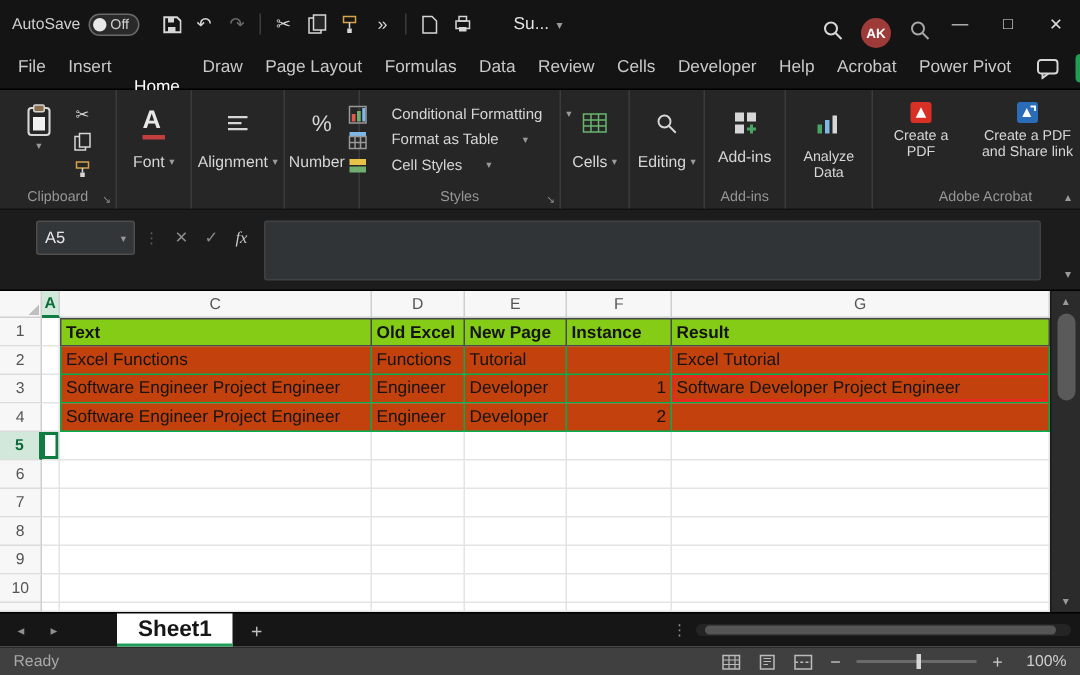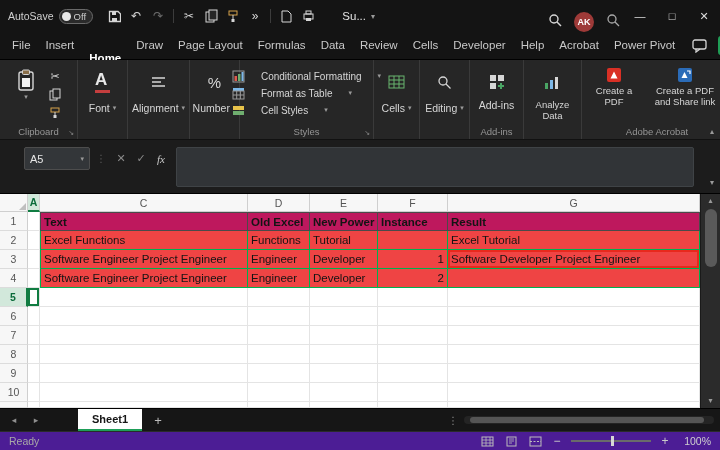--- a/index.html
+++ b/index.html
@@ -21,21 +21,21 @@
   .tb-sep { width:1px; height:14px; background:#3c3c3c; margin:0 4px; }
   .doc-title { position:absolute; left:50%; transform:translateX(-54%); display:flex; align-items:center; gap:5px; font-size:11.5px; color:#e3e3e3; cursor:pointer; }
   .doc-title .chev { font-size:8px; color:#9a9a9a; }
   .tb-right { margin-left:auto; display:flex; align-items:flex-end; height:100%; }
   .avatar { width:20px; height:20px; border-radius:50%; background:#9E3A38; color:#fff; font-size:9px; font-weight:bold; display:flex; align-items:center; justify-content:center; margin:0 8px; }
   .winbtn { width:32px; height:32px; display:flex; align-items:center; justify-content:center; font-size:11px; color:#dcdcdc; }
 
   
   .menubar { height:28px; background:#141414; display:flex; align-items:center; gap:11px; padding:0 10px; border-bottom:1px solid #000; }
   .menu-item { font-size:11.5px; color:#c9c9c9; padding:6px 2px 7px; position:relative; cursor:pointer; white-space:nowrap; }
-  .menu-item.active { color:#fff; font-weight:bold;margin-top:25px; }
+  .menu-item.active { color:#fff; font-weight:normal;margin-top:25px; }
   .menu-item.active::after { content:""; position:absolute; left:0; right:0; bottom:1px; height:2px; background:#21A366; border-radius:1px; }
   .mb-right { margin-left:auto; display:flex; align-items:center; gap:8px; }
   .sharebtn { width:24px; height:19px; background:#1F9D55; border-radius:3px; display:flex; align-items:center; justify-content:center; }
 
   
   .ribbon { height:80px; background:#262626; display:flex; align-items:stretch; border-bottom:1px solid #111; position:relative; }
   .rgroup { position:relative; border-right:1px solid #3a3a3a; display:flex; flex-direction:column; align-items:center; padding:7px 3px 14px; color:#d6d6d6; flex-shrink:0; }
   .glabel { position:absolute; bottom:2px; left:0; right:0; text-align:center; font-size:9.5px; color:#969696; white-space:nowrap; }
   .launcher { position:absolute; bottom:2px; right:3px; font-size:7px; color:#8a8a8a; }
   .iconbox { height:30px; display:flex; align-items:center; justify-content:center; }
@@ -74,44 +74,44 @@
   .ch.sel { background:#D2E8DB; color:#0B6B3A; font-weight:bold; border-bottom:2px solid #107C41; }
   .corner { position:relative; }
   .corner .tri { position:absolute; right:1px; bottom:1px; width:0; height:0; border-left:7px solid transparent; border-bottom:7px solid #BFBFBF; }
   .grow { display:flex; height:19px; }
   .grow.partial { height:6px; overflow:hidden; }
   .rh { width:28px; flex:0 0 28px; background:#F7F7F7; border-right:1px solid #CFCFCF; border-bottom:1px solid #DCDCDC; color:#555; font-size:10.5px; display:flex; align-items:center; justify-content:center; }
   .rh.sel { background:#D2E8DB; color:#0B6B3A; font-weight:bold; border-right:2px solid #107C41; }
   .cell { border-right:1px solid #E4E4E4; border-bottom:1px solid #E4E4E4; font-size:11.5px; color:#141414; display:flex; align-items:center; padding:0 3px; overflow:hidden; white-space:nowrap; }
   .cA { width:12px; flex:0 0 12px; } .cC { width:208px; flex:0 0 208px; } .cD { width:62px; flex:0 0 62px; }
   .cE { width:68px; flex:0 0 68px; } .cF { width:70px; flex:0 0 70px; } .cG { width:252px; flex:0 0 252px; }
-  .hdrc { background:#be185d; font-weight:bold; border-right:1px solid #4a4a4a; border-bottom:1px solid #4a4a4a; border-top:1px solid #4a4a4a; }
+  .hdrc { background:#84cc16; font-weight:bold; border-right:1px solid #4a4a4a; border-bottom:1px solid #4a4a4a; border-top:1px solid #4a4a4a; }
   .hdrc.first { border-left:1px solid #4a4a4a; }
-  .grn { background:#ef4444; border-right:1px solid #00B050; border-bottom:1px solid #00B050; }
+  .grn { background:#c2410c; border-right:1px solid #00B050; border-bottom:1px solid #00B050; }
   .grn.first { border-left:1px solid #00B050; }
   .num { justify-content:flex-end; }
   .hl { box-shadow: inset 0 0 0 2px #E8291D; }
   .acell { box-shadow: inset 0 0 0 2px #107C41; }
   .vscroll { position:absolute; top:0; right:0; bottom:0; width:20px; background:#2B2B2B; border-left:1px solid #1a1a1a; display:flex; flex-direction:column; align-items:center; padding:2px 0; }
   .vthumb { width:12px; height:58px; background:#5a5a5a; border-radius:6px; margin-top:3px; }
   .varrow { font-size:8px; color:#9a9a9a; line-height:10px; }
   .varrow.down { margin-top:auto; }
 
   
   .sheetbar { height:23px; background:#161616; display:flex; align-items:center; padding:0 6px; gap:6px; border-top:1px solid #000; }
   .snav { width:16px; font-size:9px; color:#8f8f8f; text-align:center; }
-  .sheettab { margin-left:28px; height:100%; background:#FFFFFF; color:#161616; font-size:11px; font-weight:bold; display:flex; align-items:center; padding:0 14px; border-bottom:2px solid #1E9E58; cursor:pointer; }
+  .sheettab { margin-left:28px; height:100%; background:#FFFFFF; color:#161616; font-size:15px; font-weight:bold; display:flex; align-items:center; padding:0 14px; border-bottom:2px solid #1E9E58; cursor:pointer; }
   .addsheet { width:20px; font-size:13px; color:#bdbdbd; text-align:center; }
   .hs-zone { margin-left:auto; display:flex; align-items:center; gap:6px; }
   .hs-dots { color:#8f8f8f; font-size:10px; }
   .hscroll { width:250px; height:8px; background:#242424; border-radius:4px; position:relative; }
   .hthumb { position:absolute; left:6px; right:10px; top:1px; height:6px; background:#555; border-radius:3px; }
 
   
-  .statusbar { height:19px; background:#4c1d95; border-top:1px solid #2a2a2a; display:flex; align-items:center; padding:4px 9px; gap:14px; color:#a8a8a8; font-size:10.5px; }
+  .statusbar { height:19px; background:#404040; border-top:1px solid #2a2a2a; display:flex; align-items:center; padding:4px 9px; gap:14px; color:#a8a8a8; font-size:10.5px; }
   .acc { display:flex; align-items:center; gap:5px; font-size:10px; }
   .sb-right { margin-left:auto; display:flex; align-items:center; gap:8px; }
   .viewbtn { width:16px; height:14px; display:flex; align-items:center; justify-content:center; }
   .zbtn { width:12px; font-size:12px; color:#c9c9c9; text-align:center; }
   .zslider { width:80px; height:2px; background:#6a6a6a; position:relative; }
   .zthumb { position:absolute; left:50%; top:-4px; width:3px; height:10px; background:#d6d6d6; }
   .zoomlabel { font-size:10.5px; color:#cfcfcf; width:32px; text-align:right; }
 </style>
 </head>
 <body>
@@ -440,21 +440,21 @@
         <div class="ch cE">E</div>
         <div class="ch cF">F</div>
         <div class="ch cG">G</div>
       </div>
 
       <div class="grow">
         <div class="rh">1</div>
         <div class="cell cA"></div>
         <div class="cell cC hdrc first">Text</div>
         <div class="cell cD hdrc">Old Excel</div>
-        <div class="cell cE hdrc">New Power</div>
+        <div class="cell cE hdrc">New Page</div>
         <div class="cell cF hdrc">Instance</div>
         <div class="cell cG hdrc">Result</div>
       </div>
 
       <div class="grow">
         <div class="rh">2</div>
         <div class="cell cA"></div>
         <div class="cell cC grn first">Excel Functions</div>
         <div class="cell cD grn">Functions</div>
         <div class="cell cE grn">Tutorial</div>

